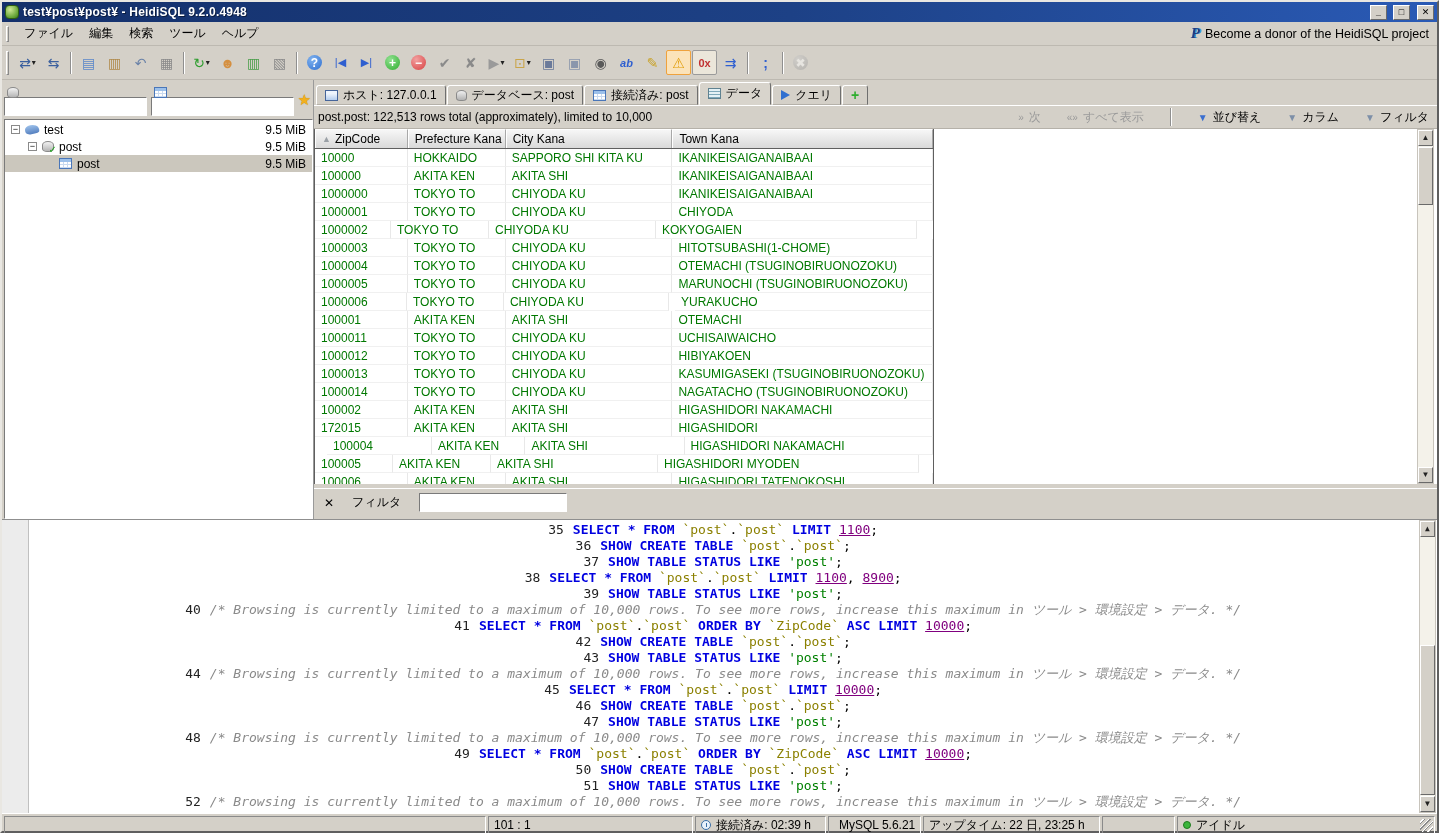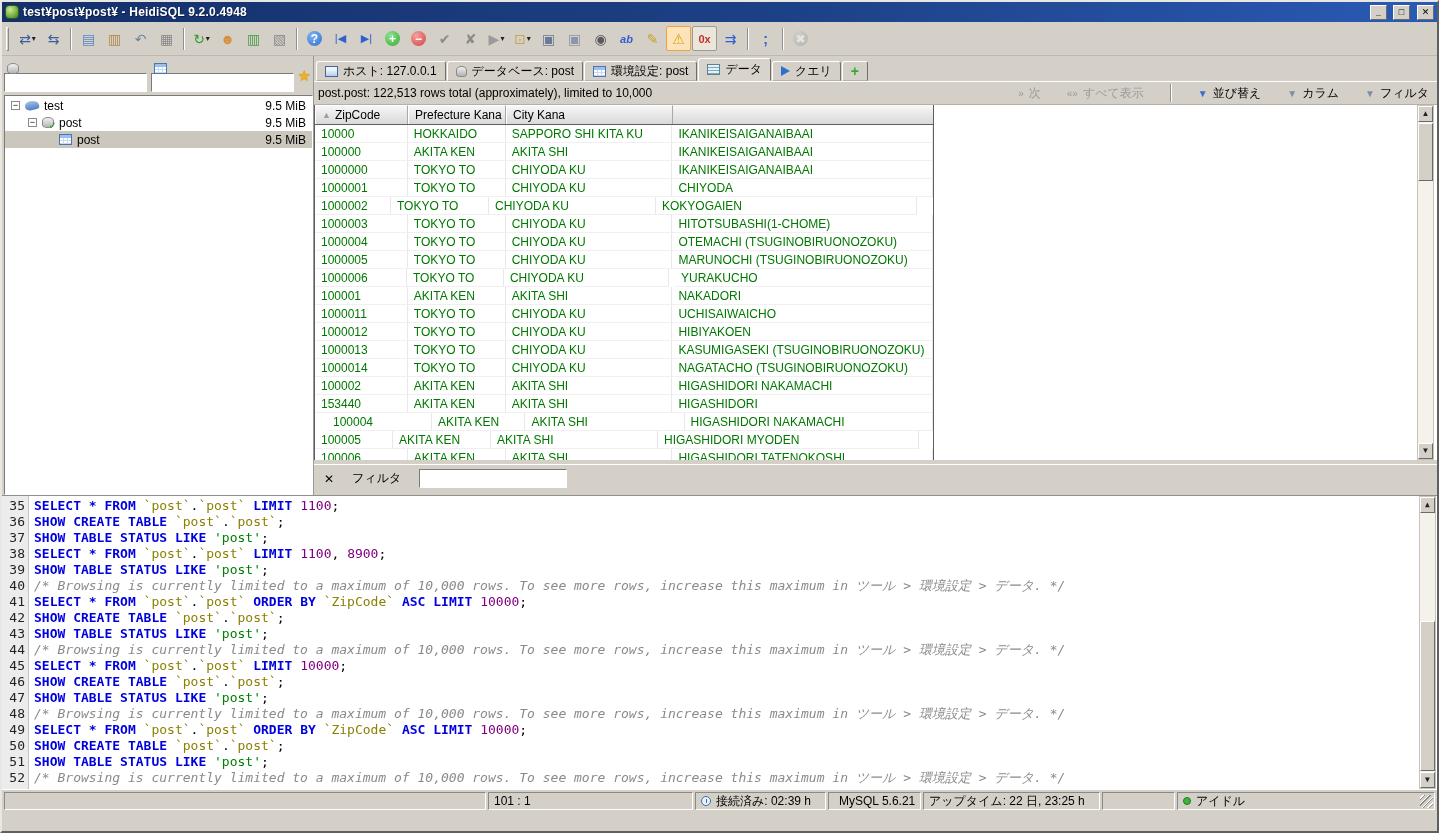--- a/index.html
+++ b/index.html
@@ -123,26 +123,26 @@
     border-top:1px solid #fff; flex:0 0 auto; }
   .fb-close { font-size:12px; font-weight:bold; line-height:12px; }
   .fb-label { white-space:nowrap; }
   .fb-input { width:148px; height:19px; background:#fff; border:1px solid; border-color:#7a7a7a #fff #fff #7a7a7a; padding:0 3px; font-size:12px; }
 
   
   .sqlwrap { position:relative; flex:0 0 295px; background:#fff; border-top:1px solid #8f8f8f;
     border-bottom:1px solid #fff; overflow:hidden; font-family:"DejaVu Sans Mono","Liberation Mono",monospace; font-size:13px; }
   .sql-gutter-bg { position:absolute; left:0; top:0; bottom:0; width:27px; background:#ececec; border-right:1px solid #c0c0c0; }
   .sql-lines { position:absolute; left:0; top:2px; right:20px; }
-  .sql-line { height:16px; line-height:16px; white-space:pre; display:flex; }
+  .sql-line { height:16px; line-height:16px; white-space:pre; display:flex;justify-content:center; }
   .ln { width:23px; flex:0 0 23px; text-align:right; padding-right:0; color:#222; margin-right:9px; }
   .tk-kw { color:#0000e0; font-weight:bold; }
   .tk-id { color:#8b8000; }
   .tk-str { color:#008000; }
-  .tk-num { color:#80007f; }
+  .tk-num { color:#80007f;text-decoration:underline; }
   .tk-cm { color:#8a8a8a; font-style:italic; }
   .tk-pl { color:#000; }
   .sql-scroll { right:1px; top:0; bottom:0; }
 
   
   .statusbar { height:21px; display:flex; align-items:stretch; padding:2px 2px 1px 2px; gap:2px; flex:0 0 auto; }
   .sb-panel { border:1px solid; border-color:#8a8a8a #fff #fff #8a8a8a; display:flex; align-items:center;
     gap:5px; padding:0 5px; white-space:nowrap; overflow:hidden; }
   .sb-panel:nth-child(1){ width:482px; }
   .sb-panel:nth-child(2){ width:205px; }
@@ -164,20 +164,34 @@
 <div class="window">
 
   <div class="titlebar">
     <span class="app-icon"></span>
     <span class="title-text">test¥post¥post¥ - HeidiSQL 9.2.0.4948</span>
     <span class="win-btn">_</span>
     <span class="win-btn">□</span>
     <span class="win-btn" style="margin-left:3px;">✕</span>
   </div>
 
+  <div class="menubar">
+    <span class="grip"></span>
+    <span id="menu-items" style="display:flex;">
+        <span class="menu-item">ファイル</span>
+        <span class="menu-item">編集</span>
+        <span class="menu-item">検索</span>
+        <span class="menu-item">ツール</span>
+        <span class="menu-item">ヘルプ</span>
+      </span>
+    <span class="donate">
+      <span class="pp-icon">P</span>
+      <span>Become a donor of the HeidiSQL project</span>
+    </span>
+  </div>
 
   <div class="toolbar">
     <span class="grip" style="height:24px;"></span>
     <span id="toolbar-buttons" style="display:flex;align-items:center;gap:1px;">
         <div class="tb-btn">
           <span style="color: rgb(58, 95, 158);">⇄</span>
           <span class="dd">▾</span>
         </div>
         <div class="tb-btn">
           <span style="color: rgb(58, 95, 158);">⇆</span>
@@ -315,21 +329,21 @@
           <div class="tab">
             <span class="ti ti-monitor"></span>
             <span>ホスト: 127.0.0.1</span>
           </div>
           <div class="tab">
             <span class="ti ti-db"></span>
             <span>データベース: post</span>
           </div>
           <div class="tab">
             <span class="ti ti-table"></span>
-            <span>環境設定: post</span>
+            <span>接続済み: post</span>
           </div>
           <div class="tab active">
             <span class="ti ti-rows"></span>
             <span>データ</span>
           </div>
           <div class="tab">
             <span class="ti ti-play"></span>
             <span>クエリ</span>
           </div>
           <div class="tab">
@@ -370,20 +384,23 @@
               <div class="g-hcell" style="width: 93px;">
                 <span class="sort-arrow">▲</span>
                 <span>ZipCode</span>
               </div>
               <div class="g-hcell" style="width: 98px;">
                 <span>Prefecture Kana</span>
               </div>
               <div class="g-hcell" style="width: 167px;">
                 <span>City Kana</span>
               </div>
+              <div class="g-hcell" style="width: 261px;">
+                <span>Town Kana</span>
+              </div>
             </div>
             <div class="g-row">
               <div class="g-cell" style="width: 93px;">10000</div>
               <div class="g-cell" style="width: 98px;">HOKKAIDO</div>
               <div class="g-cell" style="width: 167px;">SAPPORO SHI KITA KU</div>
               <div class="g-cell" style="width: 261px;">IKANIKEISAIGANAIBAAI</div>
             </div>
             <div class="g-row">
               <div class="g-cell" style="width: 93px;">100000</div>
               <div class="g-cell" style="width: 98px;">AKITA KEN</div>
@@ -429,21 +446,21 @@
             <div class="g-row">
               <div class="g-cell" style="width: 93px;">1000006</div>
               <div class="g-cell" style="width: 98px;">TOKYO TO</div>
               <div class="g-cell" style="width: 167px;">CHIYODA KU</div>
               <div class="g-cell" style="width: 261px; margin-left: 6px;">YURAKUCHO</div>
             </div>
             <div class="g-row">
               <div class="g-cell" style="width: 93px;">100001</div>
               <div class="g-cell" style="width: 98px;">AKITA KEN</div>
               <div class="g-cell" style="width: 167px;">AKITA SHI</div>
-              <div class="g-cell" style="width: 261px;">NAKADORI</div>
+              <div class="g-cell" style="width: 261px;">OTEMACHI</div>
             </div>
             <div class="g-row">
               <div class="g-cell" style="width: 93px;">1000011</div>
               <div class="g-cell" style="width: 98px;">TOKYO TO</div>
               <div class="g-cell" style="width: 167px;">CHIYODA KU</div>
               <div class="g-cell" style="width: 261px;">UCHISAIWAICHO</div>
             </div>
             <div class="g-row">
               <div class="g-cell" style="width: 93px;">1000012</div>
               <div class="g-cell" style="width: 98px;">TOKYO TO</div>
@@ -462,21 +479,21 @@
               <div class="g-cell" style="width: 167px;">CHIYODA KU</div>
               <div class="g-cell" style="width: 261px;">NAGATACHO (TSUGINOBIRUONOZOKU)</div>
             </div>
             <div class="g-row">
               <div class="g-cell" style="width: 93px;">100002</div>
               <div class="g-cell" style="width: 98px;">AKITA KEN</div>
               <div class="g-cell" style="width: 167px;">AKITA SHI</div>
               <div class="g-cell" style="width: 261px;">HIGASHIDORI NAKAMACHI</div>
             </div>
             <div class="g-row">
-              <div class="g-cell" style="width: 93px;">153440</div>
+              <div class="g-cell" style="width: 93px;">172015</div>
               <div class="g-cell" style="width: 98px;">AKITA KEN</div>
               <div class="g-cell" style="width: 167px;">AKITA SHI</div>
               <div class="g-cell" style="width: 261px;">HIGASHIDORI</div>
             </div>
             <div class="g-row">
               <div class="g-cell" style="width: 110px; margin-left: 12px;">100004</div>
               <div class="g-cell" style="width: 98px;">AKITA KEN</div>
               <div class="g-cell" style="width: 167px;">AKITA SHI</div>
               <div class="g-cell" style="width: 261px;">HIGASHIDORI NAKAMACHI</div>
             </div>

